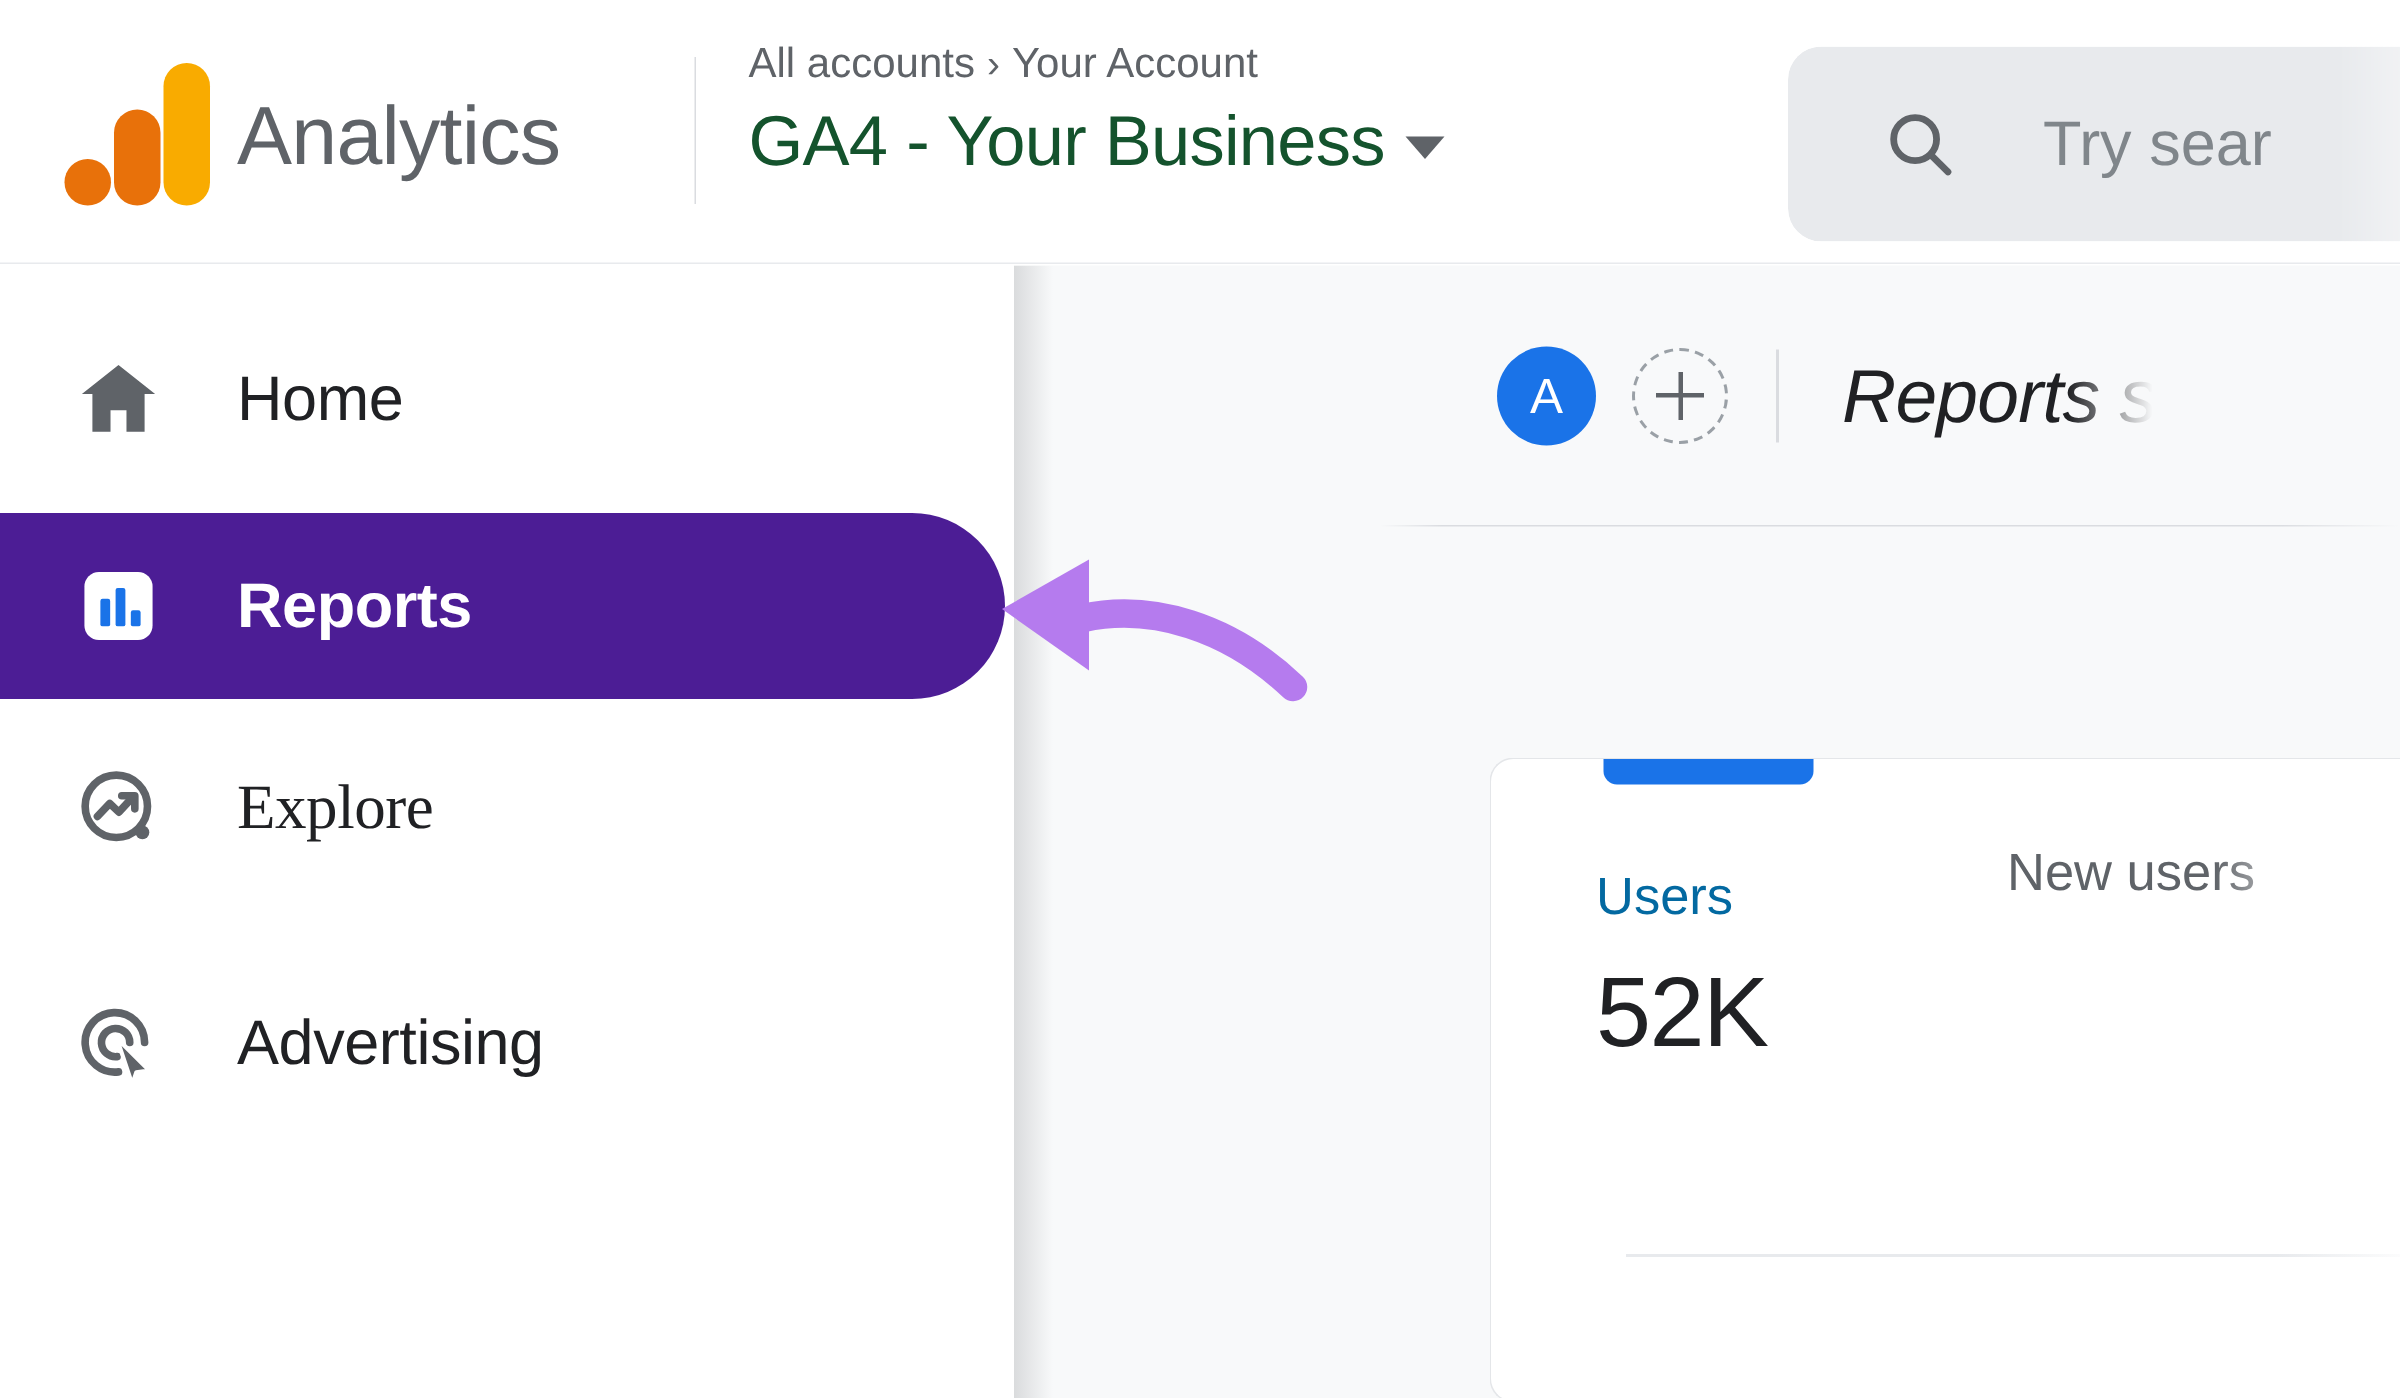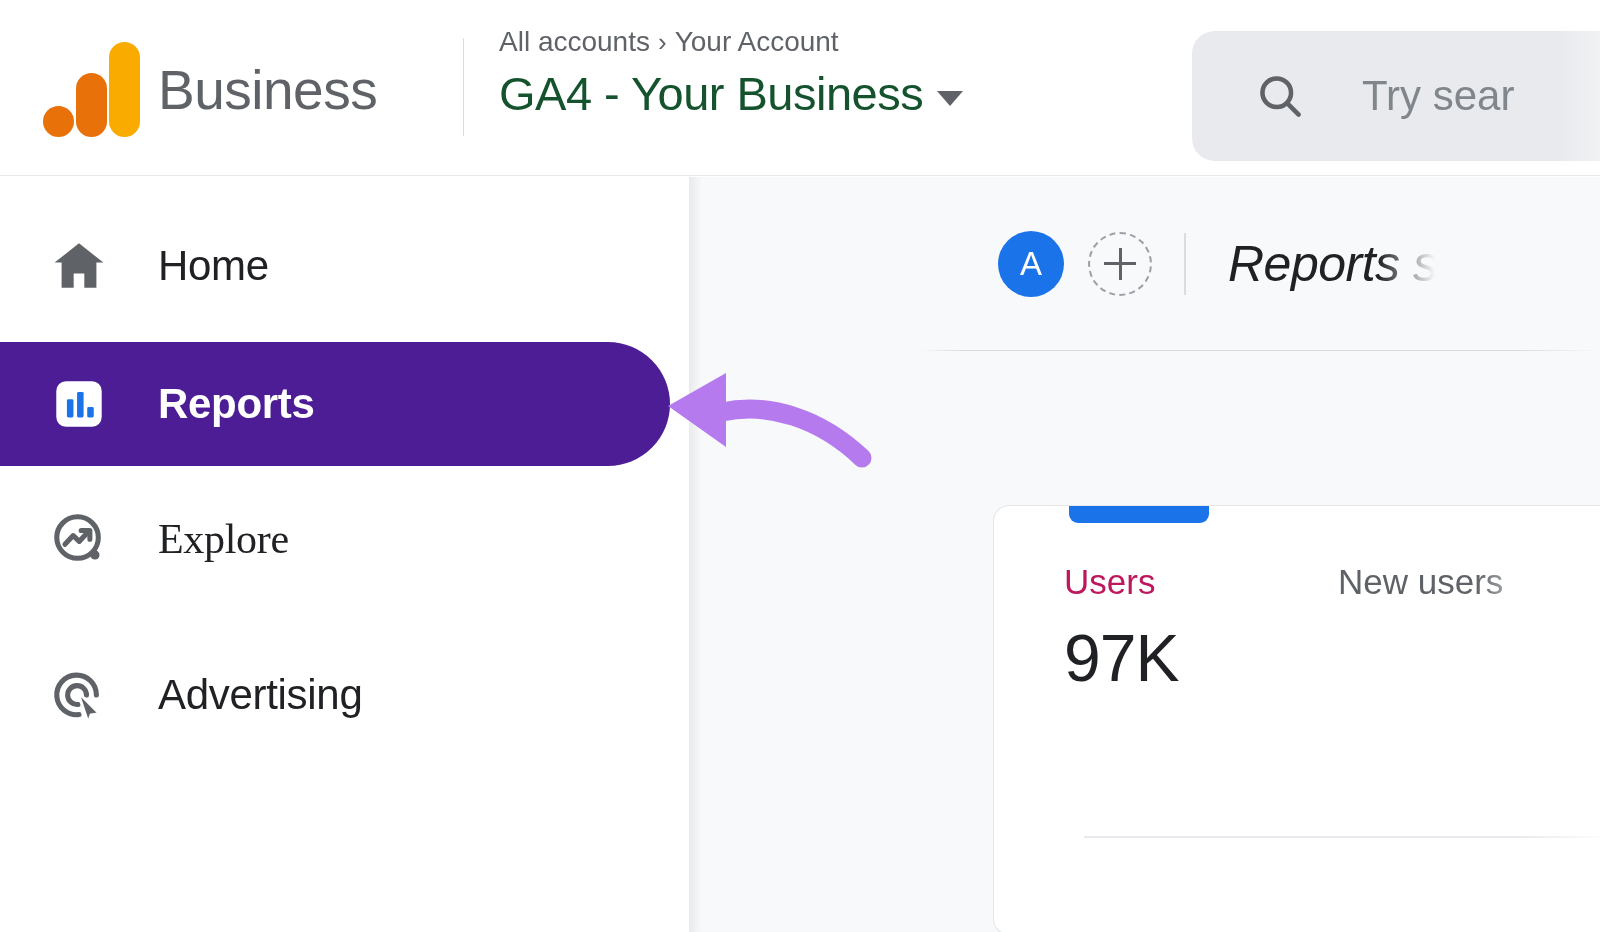--- a/index.html
+++ b/index.html
@@ -143,21 +143,20 @@
   }
 
   
   .sidebar {
     position: absolute;
     left: 0; top: 177px;
     width: 676px;
     height: 755px;
     background: #ffffff;
     z-index: 3;
-    padding-left: 13px;
   }
   .nav-item {
     position: absolute;
     left: 0;
     width: 670px;
     height: 124px;
     display: flex;
     align-items: center;
     box-sizing: border-box;
     padding-left: 48px;
@@ -303,21 +302,21 @@
   .metric {
     width: 274px;
     padding-left: 70px;
     box-sizing: border-box;
   }
   .metric-label {
     font-size: 35px;
     line-height: 1.1;
     white-space: nowrap;
   }
-  .metric-label.active { color: #be185d; }
+  .metric-label.active { color: #0369a1; margin-top: 16px; }
   .metric-label.muted  { color: #5f6368; }
   .metric-value {
     margin-top: 20px;
     font-size: 66px;
     line-height: 1.1;
     white-space: nowrap;
     letter-spacing: -1px;
   }
   .metric-value.dark  { color: #202124; }
   .metric-value.muted { color: #5f6368; }
@@ -347,21 +346,21 @@
 <div class="app">
 
   <div class="header">
 
     <div class="brand">
       <div class="ga-logo">
         <div class="bar-dot"></div>
         <div class="bar-mid"></div>
         <div class="bar-tall"></div>
       </div>
-      <div class="brand-name">Business</div>
+      <div class="brand-name">Analytics</div>
     </div>
 
     <div class="header-divider"></div>
 
     <div class="account-block">
       <div class="breadcrumb">
         <span>All accounts</span><span class="crumb-sep">›</span><span>Your Account</span>
       </div>
       <div class="property-row">
         <div class="property-name">GA4 - Your Business</div>
@@ -443,21 +442,21 @@
     </div>
 
     <div class="content-divider"></div>
 
     <div class="metric-card">
       <div class="card-tab-indicator"></div>
 
       <div class="metrics">
         <div class="metric">
           <div class="metric-label active">Users</div>
-          <div class="metric-value dark">97K</div>
+          <div class="metric-value dark">52K</div>
         </div>
         <div class="metric fade">
           <div class="metric-label muted">New users</div>
         </div>
       </div>
 
       <div class="card-inner-divider"></div>
     </div>
   </div>
 

